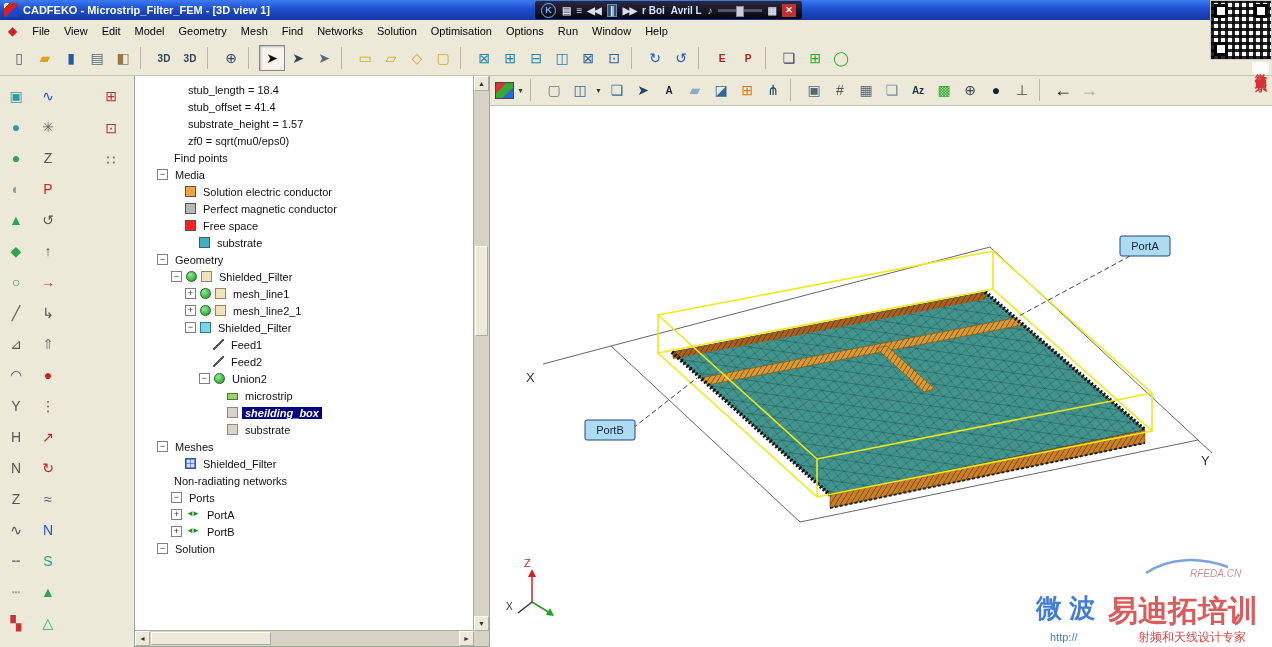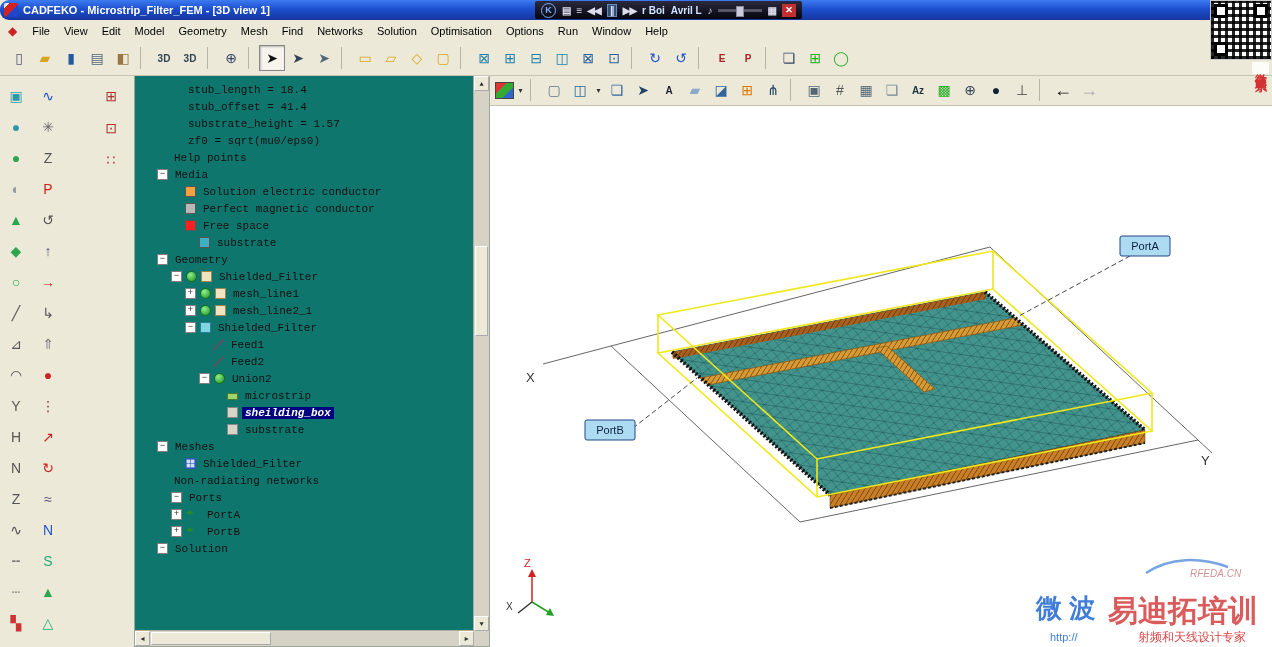--- a/index.html
+++ b/index.html
@@ -1,21 +1,21 @@
 <!DOCTYPE html>
 <html><head>
 <meta charset="utf-8">
 <style>
   html,body{margin:0;padding:0;background:#ece9d8;font-family:"Liberation Sans",sans-serif;}
   .app{position:relative;width:1272px;height:647px;overflow:hidden;background:#ece9d8;}
 
   
   .titlebar{position:absolute;left:0;top:0;right:0;height:20px;
     background:linear-gradient(#3d7bf0,#1c4fd0 45%,#16359c);display:flex;align-items:center;
-    padding:0 4px;color:#fff;font-size:11px;font-weight:bold;z-index:30;border-radius:9px;}
+    padding:0 4px;color:#fff;font-size:11px;font-weight:bold;z-index:30;}
   .app-icon{width:14px;height:14px;margin-right:5px;border-radius:2px;flex:none;
     background:linear-gradient(135deg,#e8e8e8 20%,#d22222 20% 55%,#2244cc 55%);}
   .player{position:absolute;left:535px;top:1px;height:18px;display:flex;align-items:center;gap:6px;
     background:linear-gradient(#2a2a3e,#05050f);padding:0 6px;color:#dde;z-index:40;font-size:10px;border-radius:2px;}
   .p-logo{width:13px;height:13px;border:1px solid #7ab0ff;border-radius:50%;color:#7ab0ff;display:flex;
     align-items:center;justify-content:center;font-size:9px;font-weight:bold;flex:none;}
   .p-btn{cursor:default;letter-spacing:-1px;}
   .p-btn.hl{background:#30507a;border:1px solid #6a8ab8;padding:0 2px;}
   .p-track{color:#cfe2ff;white-space:nowrap;}
   .vol{width:44px;height:3px;background:#556;position:relative;flex:none;}
@@ -47,22 +47,22 @@
   
   .leftbar{position:absolute;left:0;top:75px;bottom:0;width:64px;background:#ece9d8;z-index:10;
     display:flex;padding-top:8px;}
   .lcol{width:32px;display:flex;flex-direction:column;align-items:center;gap:5px;}
   .ltool{width:24px;height:24px;display:flex;align-items:center;justify-content:center;font-size:14px;
     border:1px solid transparent;flex:none;}
   .gutter{position:absolute;left:64px;top:75px;bottom:0;width:70px;background:#ece9d8;z-index:10;}
   .col3{position:absolute;left:34px;top:8px;display:flex;flex-direction:column;gap:6px;}
 
   
-  .treepanel{position:absolute;left:134px;top:75px;width:356px;bottom:0;background:#0f766e;
-    border:1px solid #9aa89a;box-sizing:border-box;z-index:10;font-family:Liberation Mono, monospace;}
+  .treepanel{position:absolute;left:134px;top:75px;width:356px;bottom:0;background:#ffffff;
+    border:1px solid #9aa89a;box-sizing:border-box;z-index:10;}
   .tree-rows{position:absolute;left:0;top:0;right:15px;bottom:15px;overflow:hidden;padding-top:5px;}
   .trow{display:flex;align-items:center;height:17px;font-size:11px;white-space:nowrap;color:#111;}
   .exp{width:9px;height:9px;border:1px solid #808080;background:#fff;display:inline-flex;align-items:center;
     justify-content:center;font-size:9px;line-height:1;margin-right:4px;flex:none;color:#333;}
   .exp.minus::before{content:"−";} .exp.plus::before{content:"+";}
   .expsp{width:14px;flex:none;}
   .ti{width:11px;height:11px;margin-right:4px;flex:none;display:inline-block;box-sizing:border-box;}
   .ti.sw{border:1px solid #555;}
   .ti.ball{background:radial-gradient(circle at 35% 30%,#8ef08e,#1e8f1e);border-radius:50%;border:1px solid #166f16;}
   .ti.box{background:#efe3c0;border:1px solid #998855;}
@@ -251,21 +251,21 @@
       <div class="trow" style="padding-left:36px">
           <span class="expsp"></span>
           <span class="tl">substrate_height = 1.57</span>
         </div>
       <div class="trow" style="padding-left:36px">
           <span class="expsp"></span>
           <span class="tl">zf0 = sqrt(mu0/eps0)</span>
         </div>
       <div class="trow" style="padding-left:22px">
           <span class="expsp"></span>
-          <span class="tl">Help points</span>
+          <span class="tl">Find points</span>
         </div>
       <div class="trow" style="padding-left:22px">
           <span class="exp minus"></span>
           <span class="tl">Media</span>
         </div>
       <div class="trow" style="padding-left:36px">
           <span class="expsp"></span>
           <span class="ti sw" style="background: rgb(244, 161, 66);"></span>
           <span class="tl">Solution electric conductor</span>
         </div>

